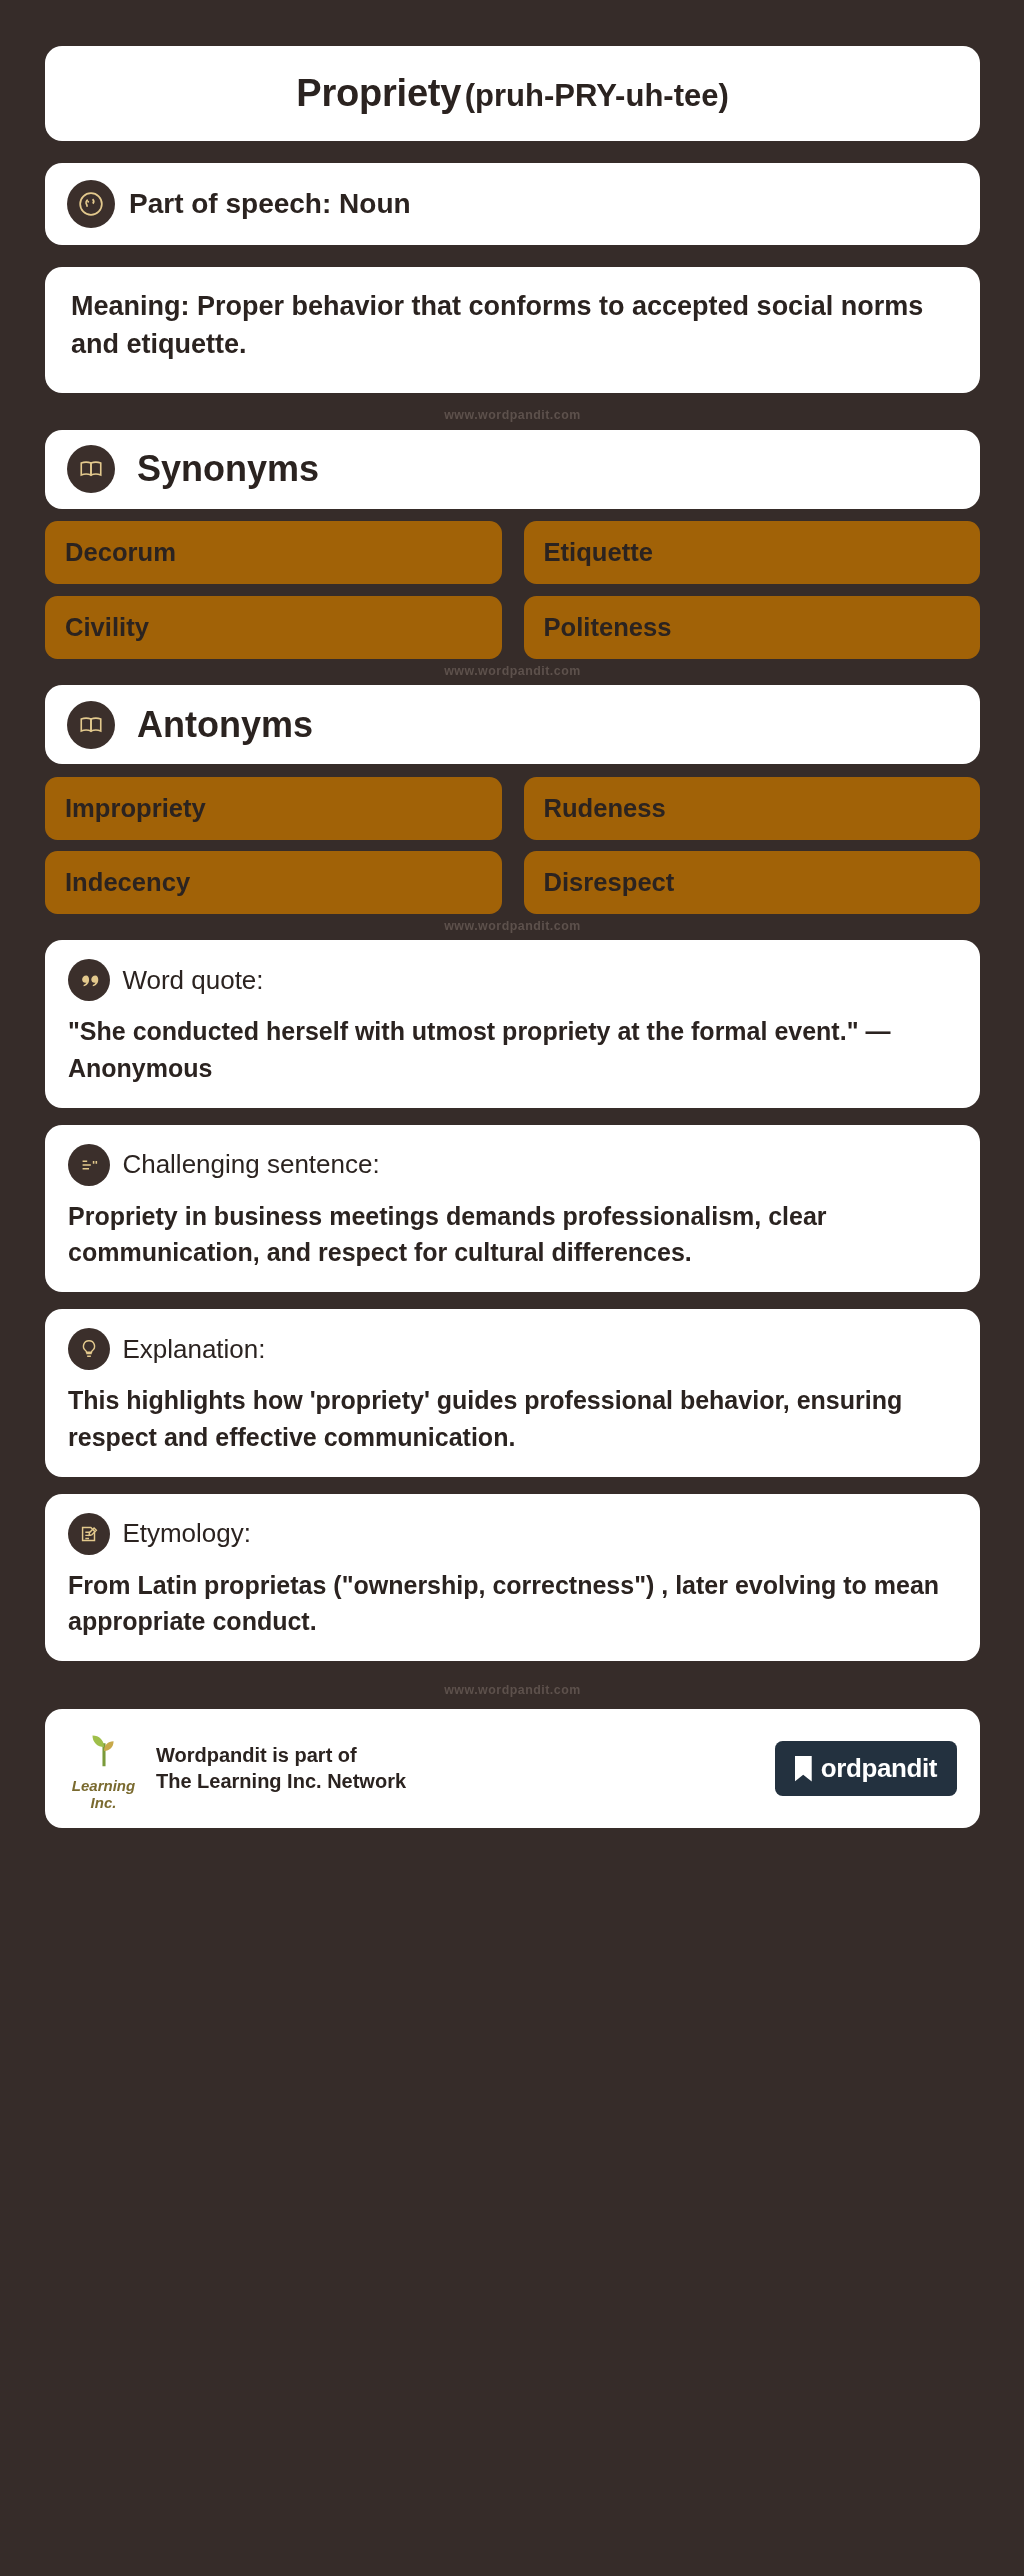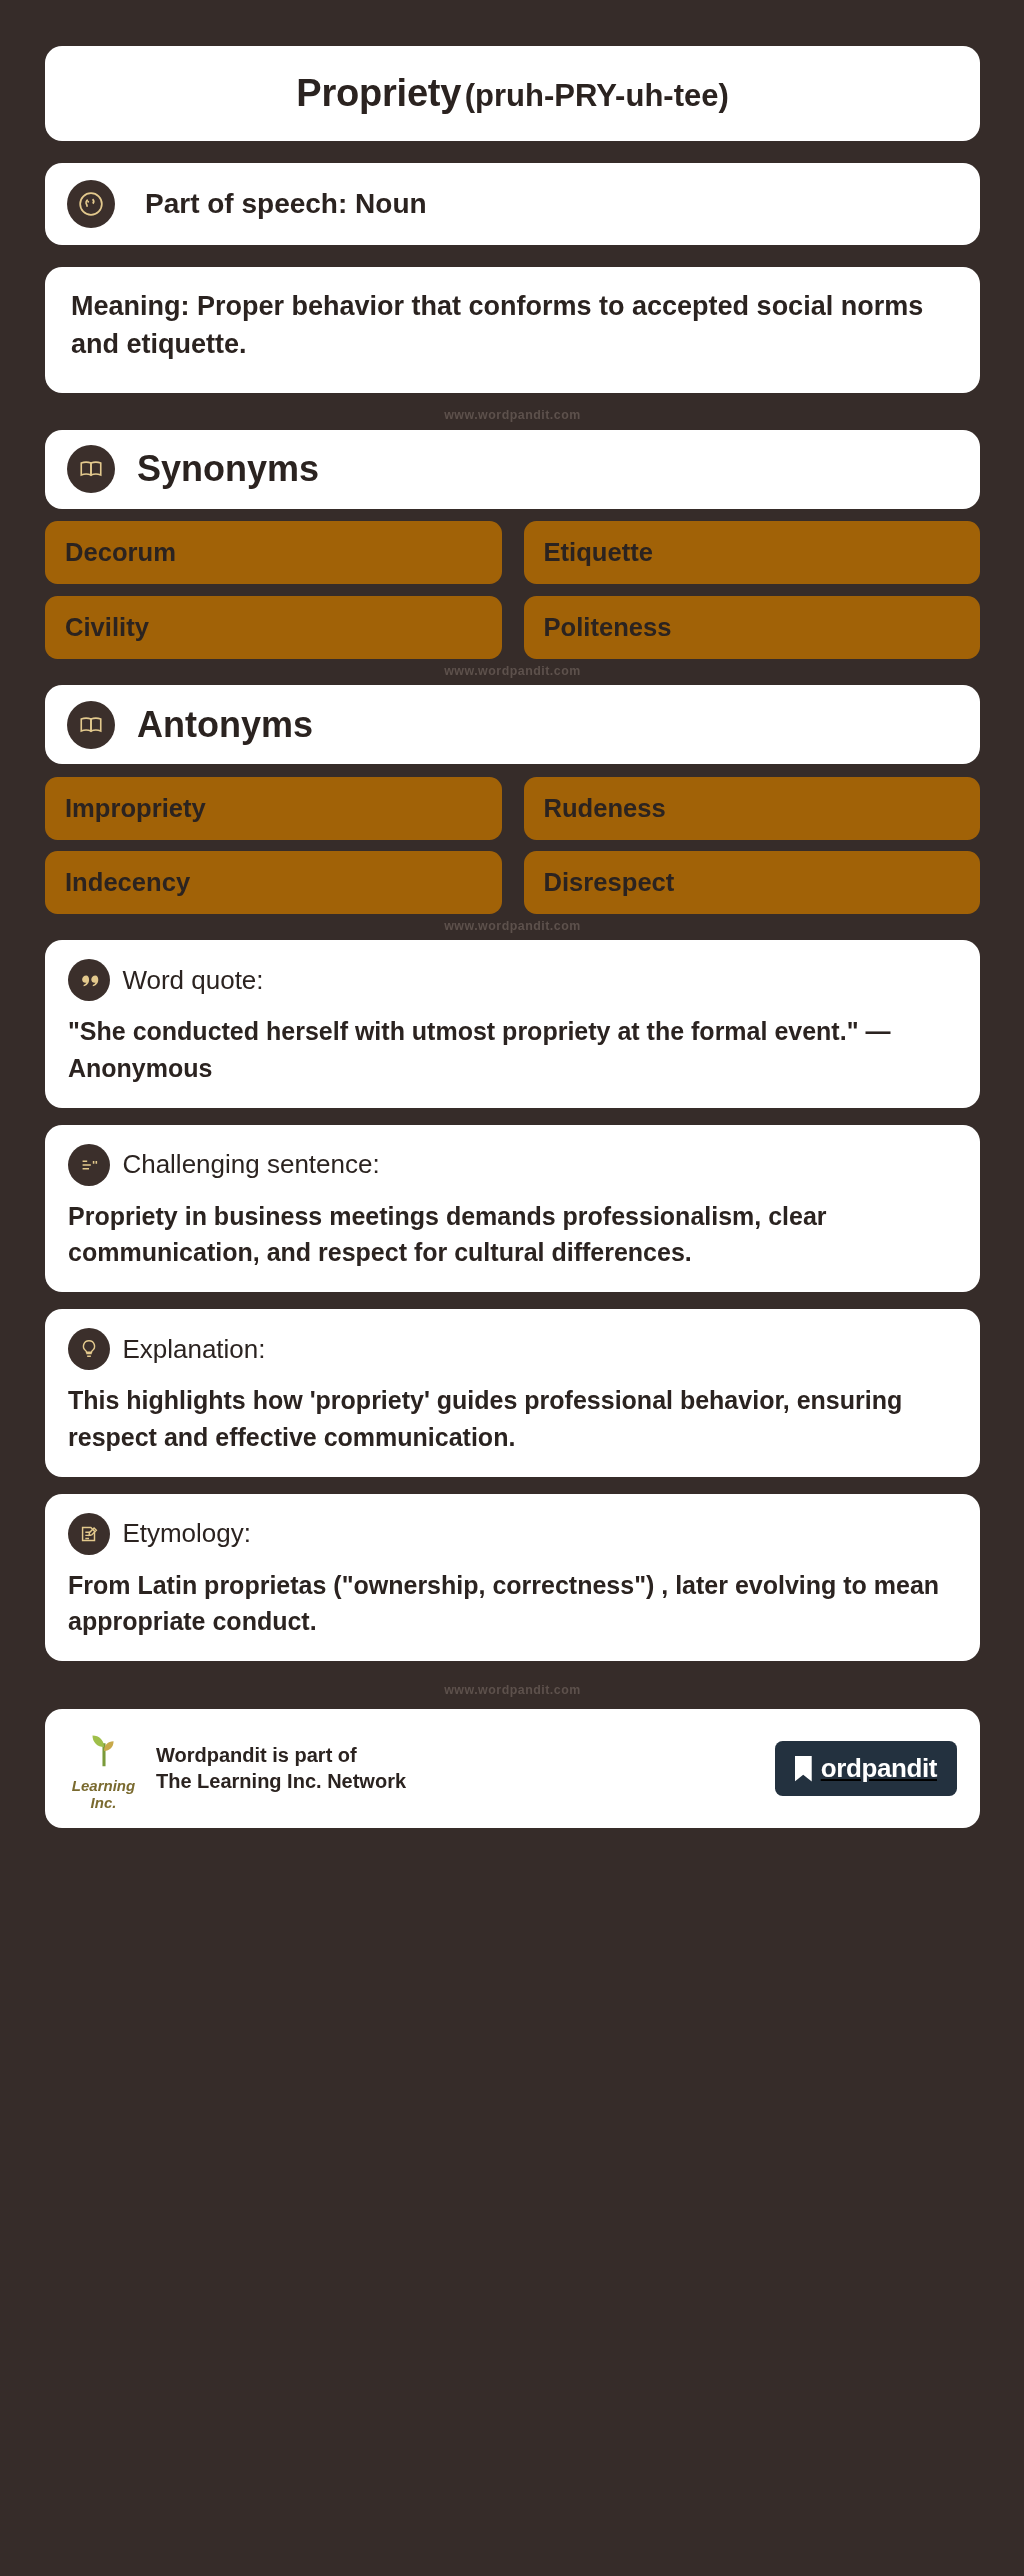--- a/index.html
+++ b/index.html
@@ -31,21 +31,21 @@
   }
   .title-pron {
     font-size: 31px;
     font-weight: bold;
     color: #2b2320;
   }
   .pos-card {
     padding: 17px 22px;
     display: flex;
     align-items: center;
-    gap: 30px;
+    gap: 14px;
     margin-bottom: 22px;
   }
   .pos-text {
     font-size: 28px;
     font-weight: bold;
     color: #2b2320;
   }
   .icon-circle {
     width: 48px; height: 48px;
     border-radius: 50%;
@@ -148,21 +148,20 @@
     line-height: 1.28;
   }
   .brand-box {
     background: #23313f;
     border-radius: 7.7px;
     padding: 12.4px 20px;
     display: flex;
     align-items: center;
     gap: 9px;
     flex: 0 0 auto;
-    text-decoration: underline;
   }
   .brand-mark {
     width: 17px; height: 26px;
     background: #ffffff;
     clip-path: polygon(0 0, 100% 0, 100% 100%, 50% 74%, 0 100%);
   }
   .brand-text {
     color: #ffffff;
     font-size: 26px;
     font-weight: bold;

